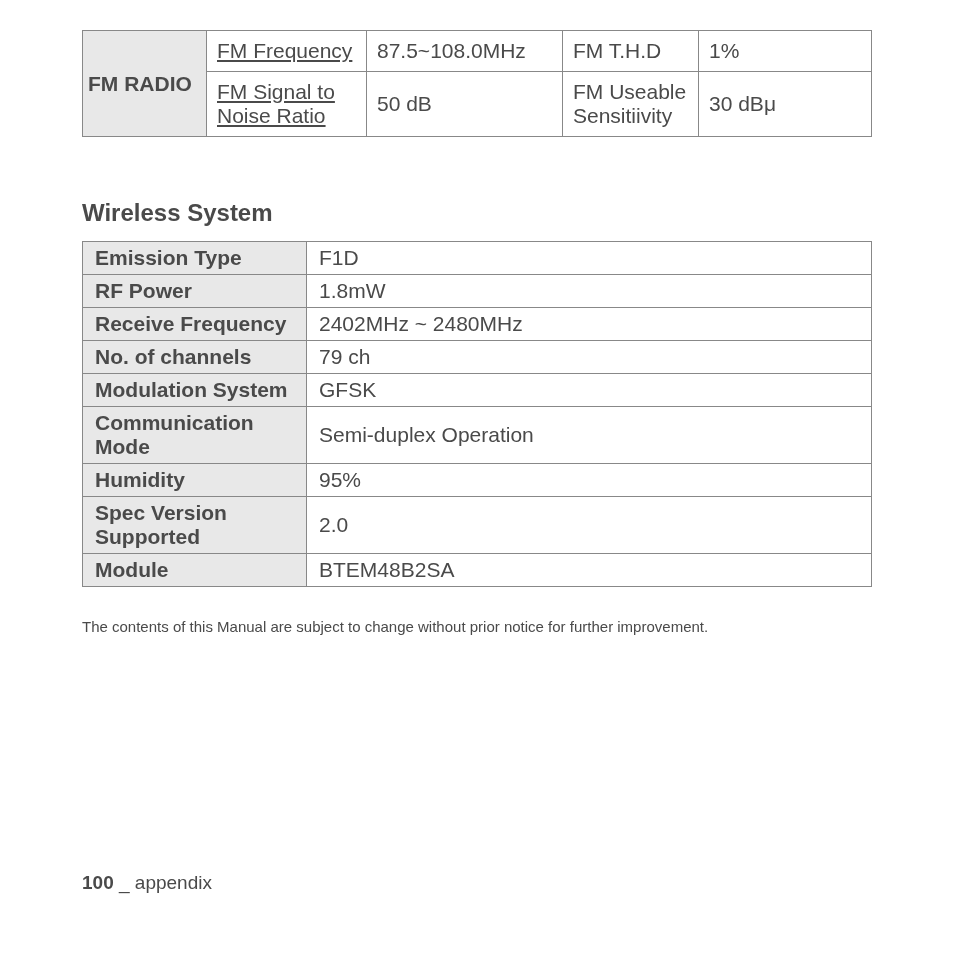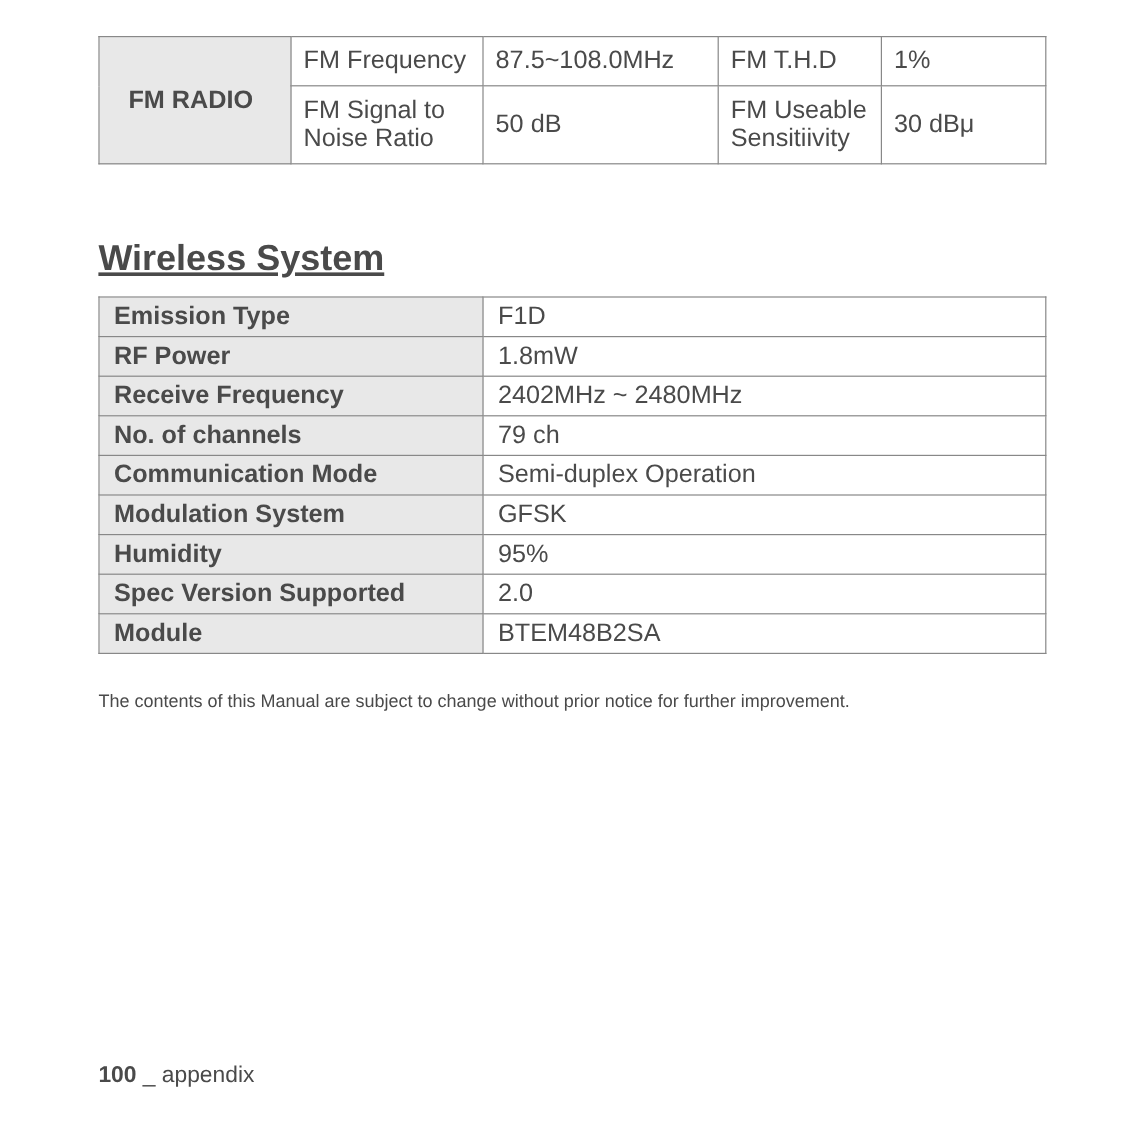--- a/index.html
+++ b/index.html
@@ -17,48 +17,47 @@
       width: 100%;
       table-layout: fixed;
     }
     td {
       border: 1px solid #888;
       vertical-align: middle;
       font-size: 21px;
       color: #4a4a4a;
     }
     .fm-table td { padding: 8px 10px; }
-    .fm-table .col1 { width: 160px; background:#e8e8e8; font-weight:bold; padding-left:24px; line-height:1.3; }
-    .fm-table .col2 { width: 160px; text-align:left; }
+    .fm-table .col1 { width: 124px; background:#e8e8e8; font-weight:bold; padding-left:5px; line-height:1.3; }
+    .fm-table .col2 { width: 160px; text-align:left;text-decoration:underline; }
     .fm-table .col3 { width: 196px; }
     .fm-table .col4 { width: 136px; }
     .fm-table .col5 { }
     .section-title {
-      font-size: 30px;
+      font-size: 24px;
       font-weight: bold;
       color: #4a4a4a;
       margin: 62px 0 14px 0;
-      text-decoration: underline;
     }
     .ws-table td { padding: 4px 10px 4px 12px; }
     .ws-table .label {
-      width: 320px;
+      width: 224px;
       background:#e8e8e8;
       font-weight:bold;
     }
     .note {
       font-size: 15px;
       color: #4a4a4a;
       margin-top: 30px;
       line-height: 1.35;
     }
     .footer {
       position: absolute;
       left: 82px;
-      bottom: 46px;
+      bottom: 60px;
       font-size: 19px;
       color:#4a4a4a;
       margin-top:24px;
     }
     .footer .pg { font-weight:bold; }
   </style>
 </head>
 <body>
 
 <table class="fm-table">
@@ -93,26 +92,26 @@
       </tr>
       <tr>
         <td class="label">Receive Frequency</td>
         <td>2402MHz ~ 2480MHz</td>
       </tr>
       <tr>
         <td class="label">No. of channels</td>
         <td>79 ch</td>
       </tr>
       <tr>
+        <td class="label">Modulation System</td>
+        <td>GFSK</td>
+      </tr>
+      <tr>
         <td class="label">Communication Mode</td>
         <td>Semi-duplex Operation</td>
-      </tr>
-      <tr>
-        <td class="label">Modulation System</td>
-        <td>GFSK</td>
       </tr>
       <tr>
         <td class="label">Humidity</td>
         <td>95%</td>
       </tr>
       <tr>
         <td class="label">Spec Version Supported</td>
         <td>2.0</td>
       </tr>
       <tr>

